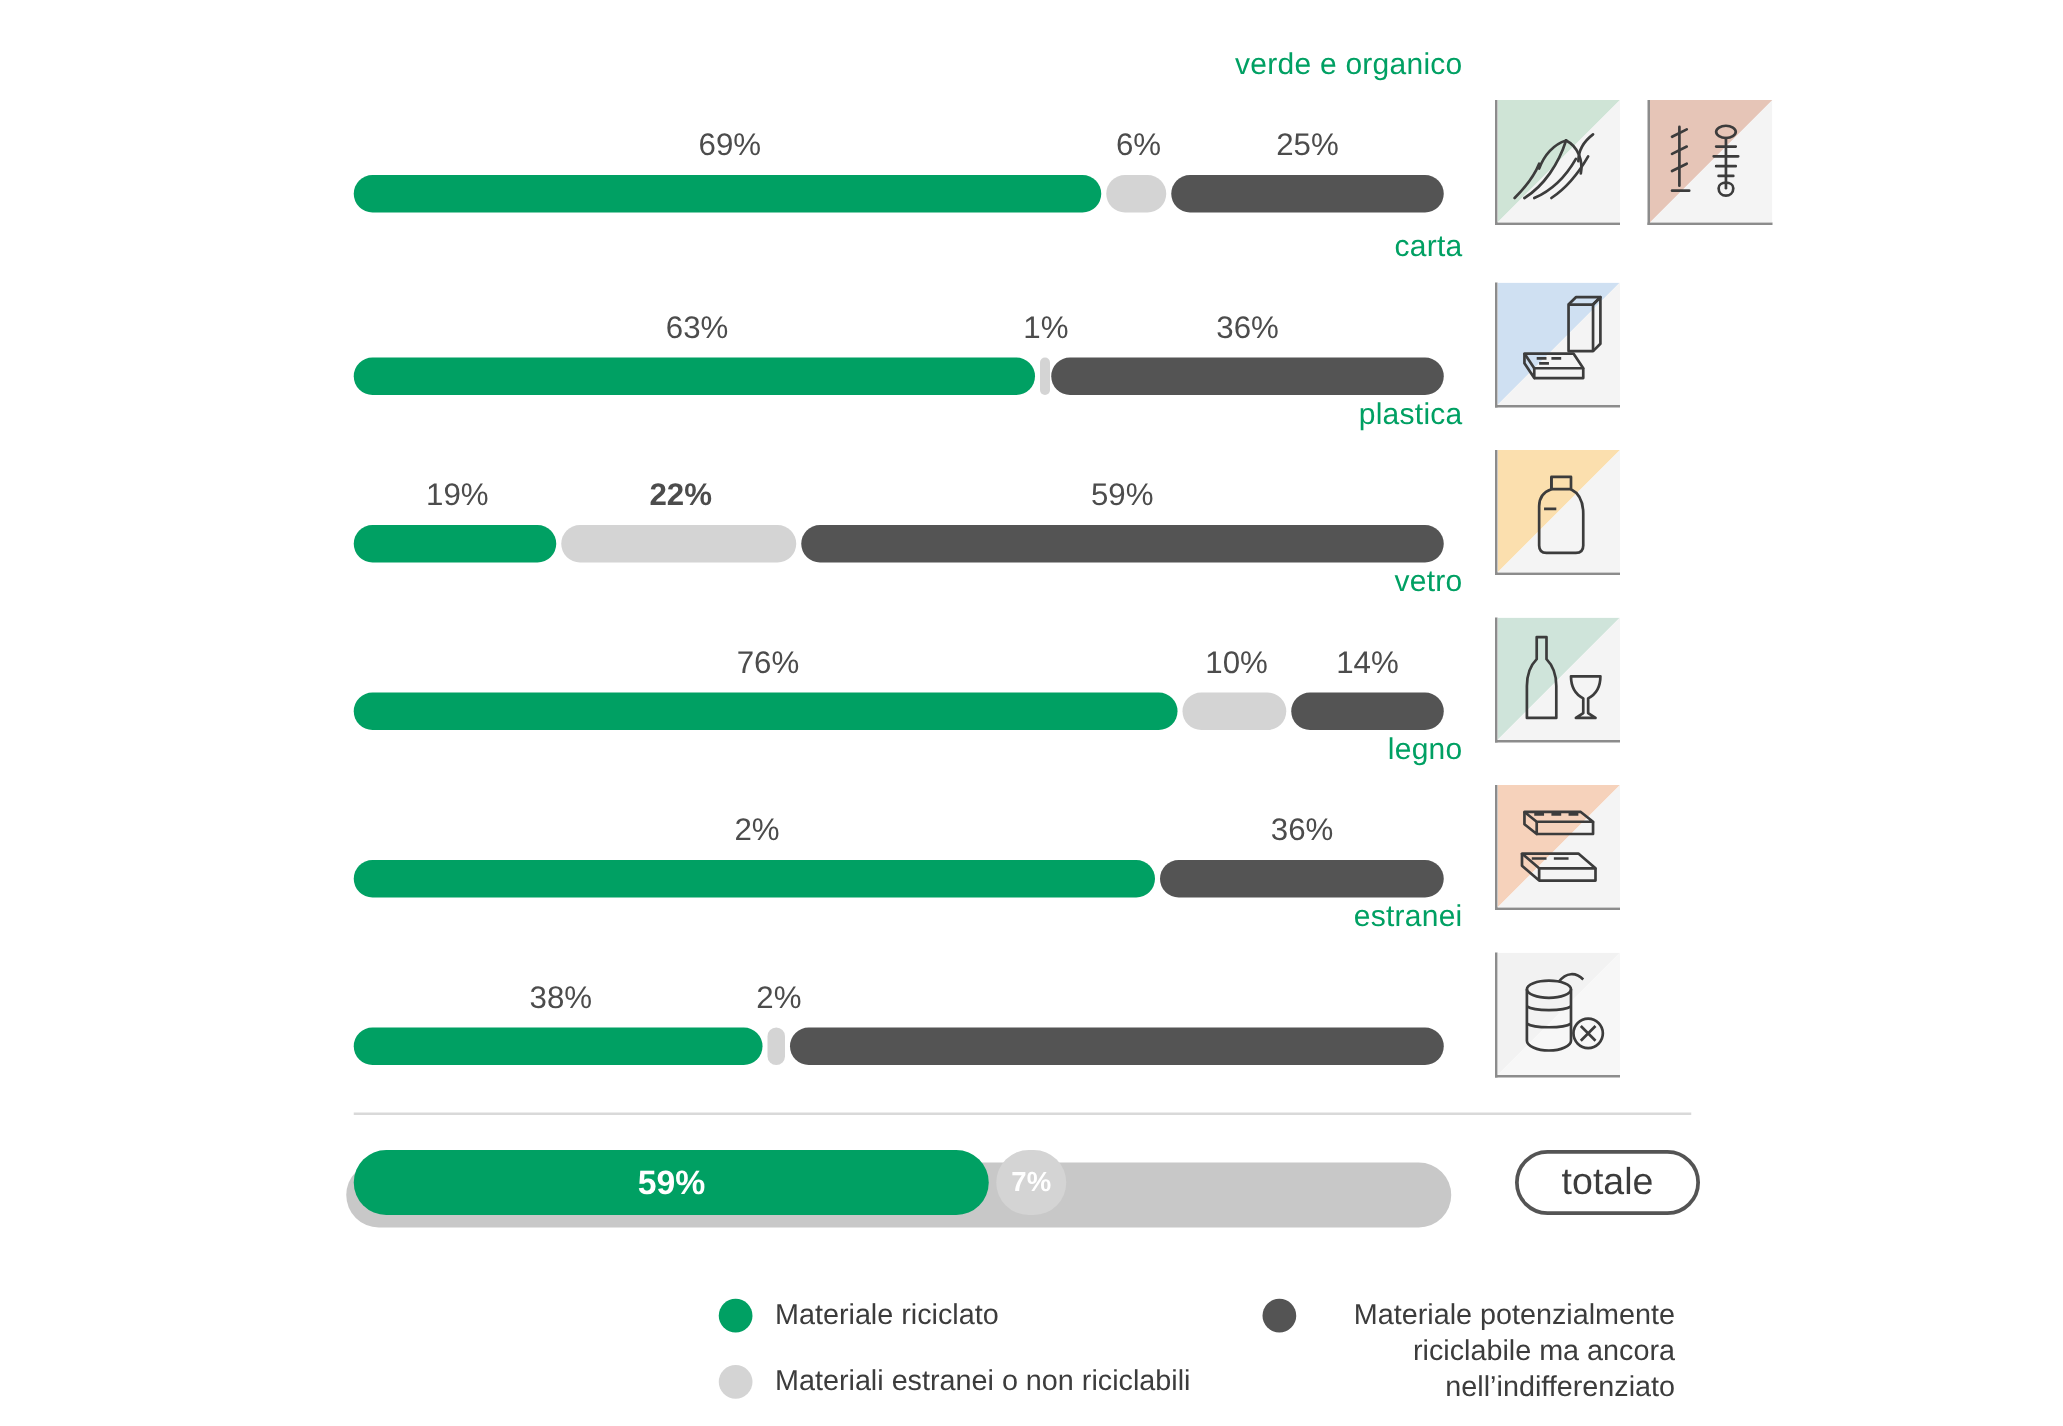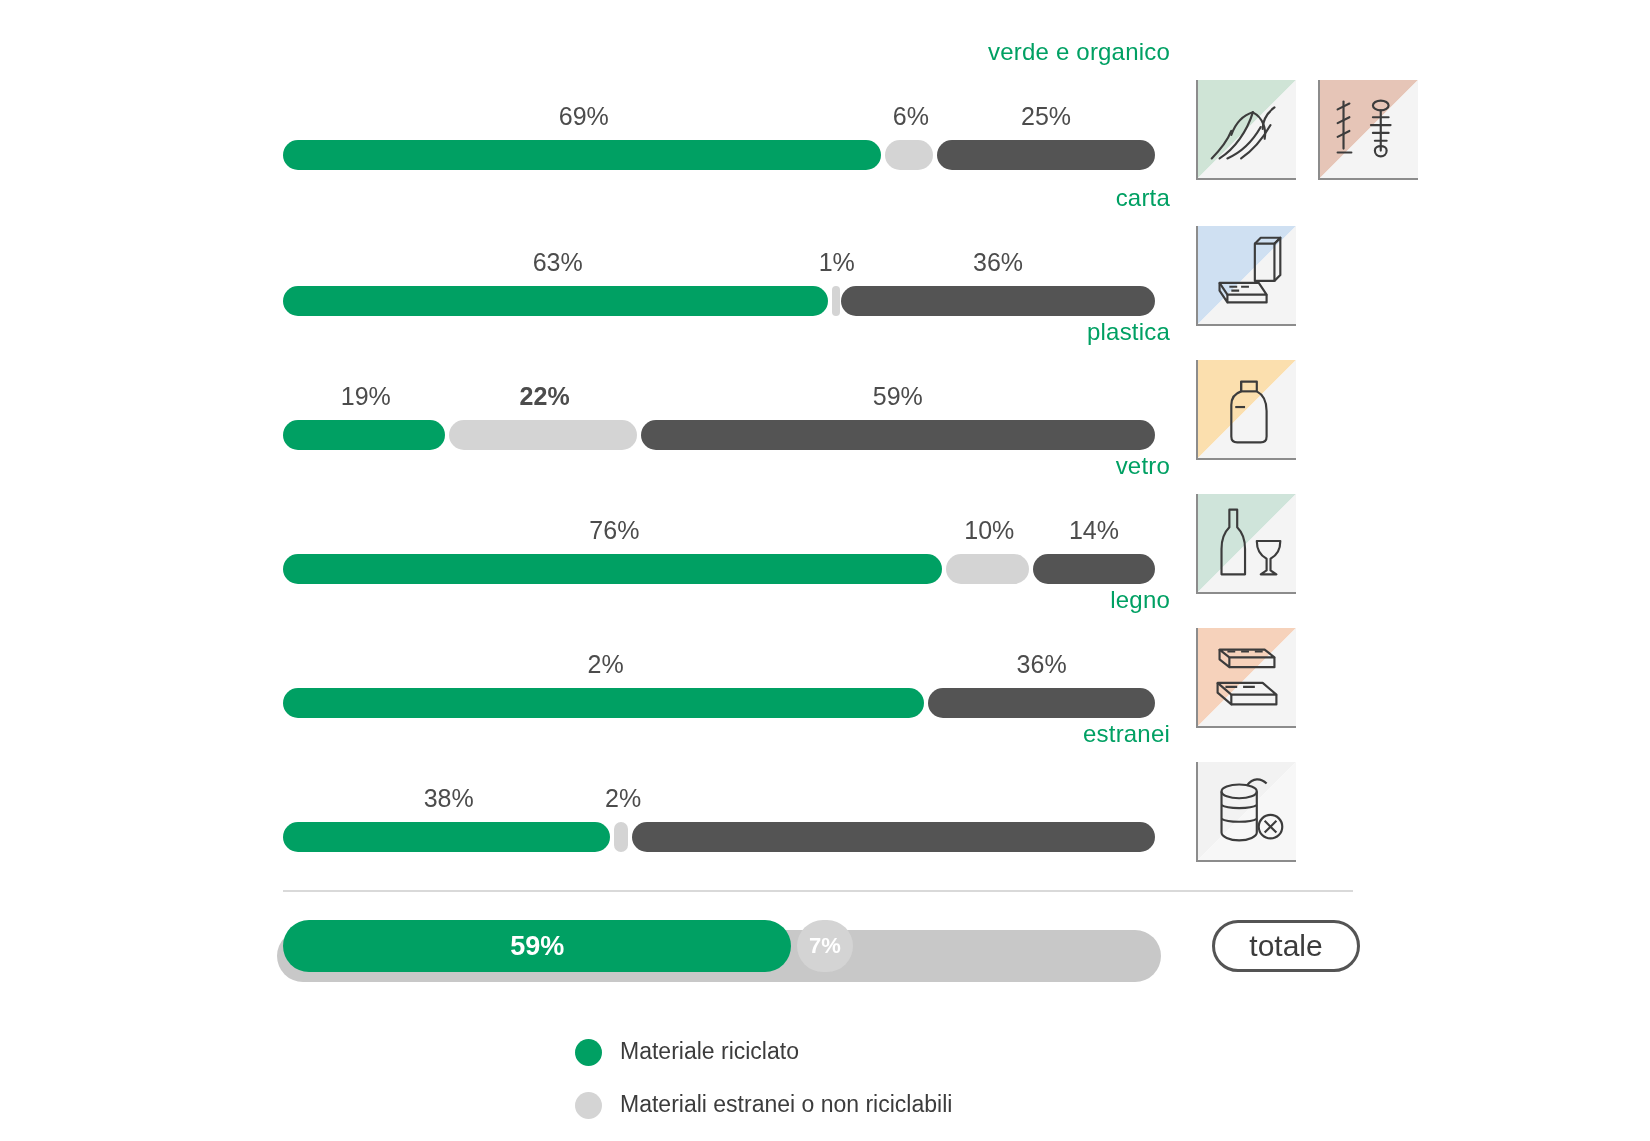--- a/index.html
+++ b/index.html
@@ -326,14 +326,18 @@
   </div>
 
   <div class="legend-item" style="left:575px; top:1037px; width:380px;">
     <span class="legend-dot" id="legend-dot-0" style="background: rgb(0, 160, 99);"></span>
     <span class="legend-text">Materiale riciclato</span>
   </div>
   <div class="legend-item" style="left:575px; top:1090px; width:420px;">
     <span class="legend-dot" id="legend-dot-1" style="background: rgb(212, 212, 212);"></span>
     <span class="legend-text">Materiali estranei o non riciclabili</span>
   </div>
+  <div class="legend-item" style="left:1010px; top:1037px; width:330px;">
+    <span class="legend-dot" id="legend-dot-2" style="background: rgb(84, 84, 84);"></span>
+    <span class="legend-text">Materiale potenzialmente riciclabile ma ancora nell’indifferenziato</span>
+  </div>
 
 </div>
 
 </body></html>

